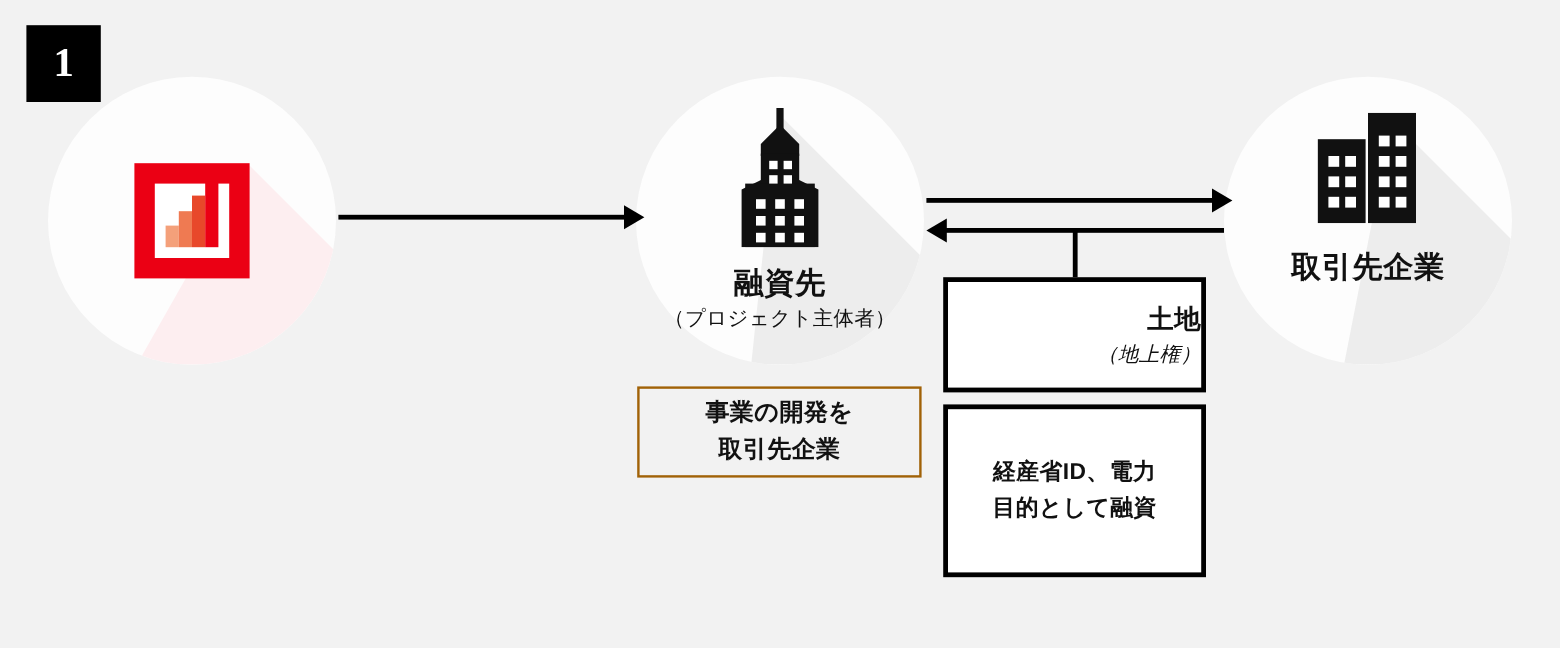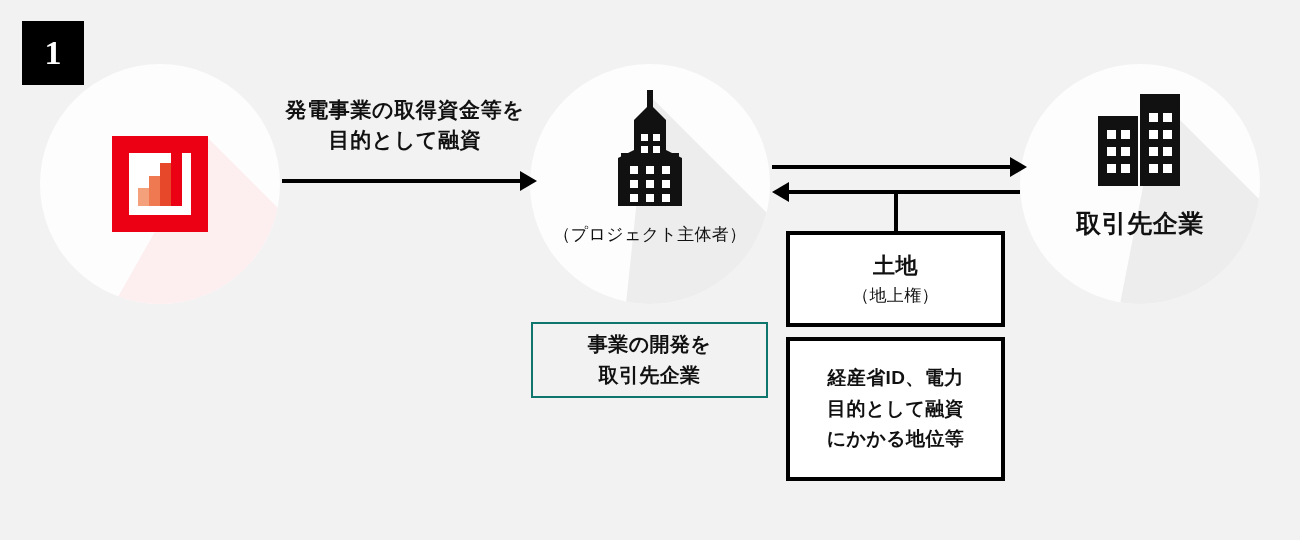--- a/index.html
+++ b/index.html
@@ -164,40 +164,41 @@
   .box {
     position: absolute;
     box-sizing: border-box;
     display: flex;
     flex-direction: column;
     align-items: center;
     justify-content: center;
     text-align: center;
   }
   .box-thin {
-    border: 2px solid #0f766e;
+    border: 2px solid #a16207;
     background: transparent;
   }
   .box-thick {
     border: 4px solid #000000;
     background: #ffffff;
   }
   .box .line {
     display: block;
     font-weight: 700;
     font-size: 20px;
     line-height: 1.55;
     letter-spacing: 0.02em;
   }
   .box .line.weak {
     font-weight: 400;
     font-size: 17px;
+    font-style: italic;
   }
   .box-lead     { left: 531px; top: 322px; width: 237px; height: 76px; }
-  .box-land     { left: 786px; top: 231px; width: 219px; height: 96px; }
+  .box-land     { left: 786px; top: 231px; width: 219px; height: 96px; align-items: flex-end; }
   .box-rights   { left: 786px; top: 337px; width: 219px; height: 144px; }
   .box-land .line { font-size: 22px; }
   .box-rights .line { font-size: 19px; line-height: 1.6; }
 </style>
 </head>
 <body>
 
 <div id="stage">
 
   <div class="step-badge">
@@ -244,20 +245,21 @@
         <rect x="54" y="76" width="8" height="8" fill="#ffffff"></rect>
         <rect x="22" y="90" width="8" height="8" fill="#ffffff"></rect>
         <rect x="38" y="90" width="8" height="8" fill="#ffffff"></rect>
         <rect x="54" y="90" width="8" height="8" fill="#ffffff"></rect>
         <rect x="22" y="104" width="8" height="8" fill="#ffffff"></rect>
         <rect x="38" y="104" width="8" height="8" fill="#ffffff"></rect>
         <rect x="54" y="104" width="8" height="8" fill="#ffffff"></rect>
       </svg>
     </div>
     <div class="node-label" style="top:157px;">
+      <span class="main">融資先</span>
       <span class="sub">（プロジェクト主体者）</span>
     </div>
   </div>
 
   <div class="node node-right">
     <div class="disc">
       <svg class="shadow" viewBox="0 0 240 240">
         <path d="M140,36 L240,136 L240,240 L100,240 Z" fill="#ededed"></path>
       </svg>
     </div>
@@ -279,22 +281,20 @@
         <rect x="65" y="53" width="9" height="9" fill="#ffffff"></rect>
         <rect x="51" y="70" width="9" height="9" fill="#ffffff"></rect>
         <rect x="65" y="70" width="9" height="9" fill="#ffffff"></rect>
       </svg>
     </div>
     <div class="node-label" style="top:144px;">
       <span class="main">取引先企業</span>
     </div>
   </div>
 
-  <div class="flow-label flow-label-1">発電事業の取得資金等を
-目的として融資</div>
   <div class="arrow arrow-loan">
     <span class="head right"></span>
   </div>
 
   <div class="arrow arrow-pay">
     <span class="head right"></span>
   </div>
   <div class="arrow arrow-transfer">
     <span class="head left"></span>
   </div>
@@ -306,16 +306,15 @@
   </div>
 
   <div class="box box-thick box-land">
     <span class="line">土地</span>
     <span class="line weak">（地上権）</span>
   </div>
 
   <div class="box box-thick box-rights">
     <span class="line">経産省ID、電力</span>
     <span class="line">目的として融資</span>
-    <span class="line">にかかる地位等</span>
   </div>
 
 </div>
 
 </body></html>

